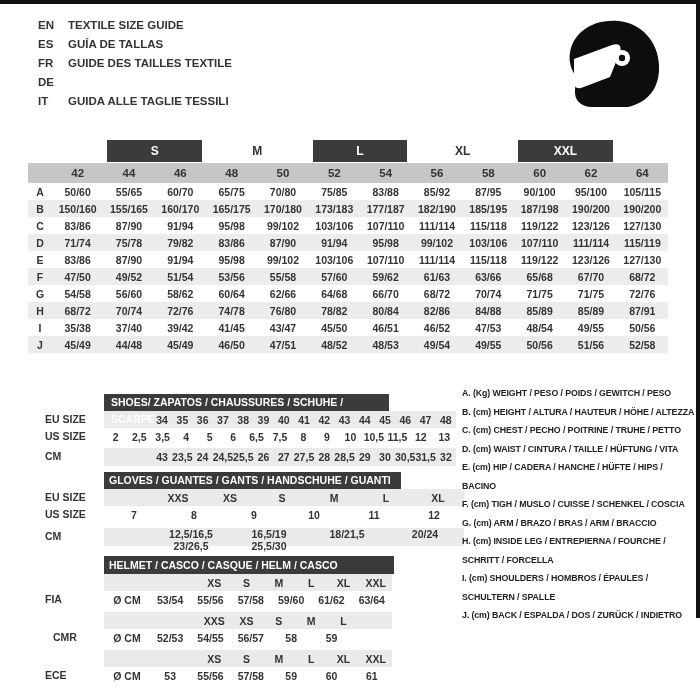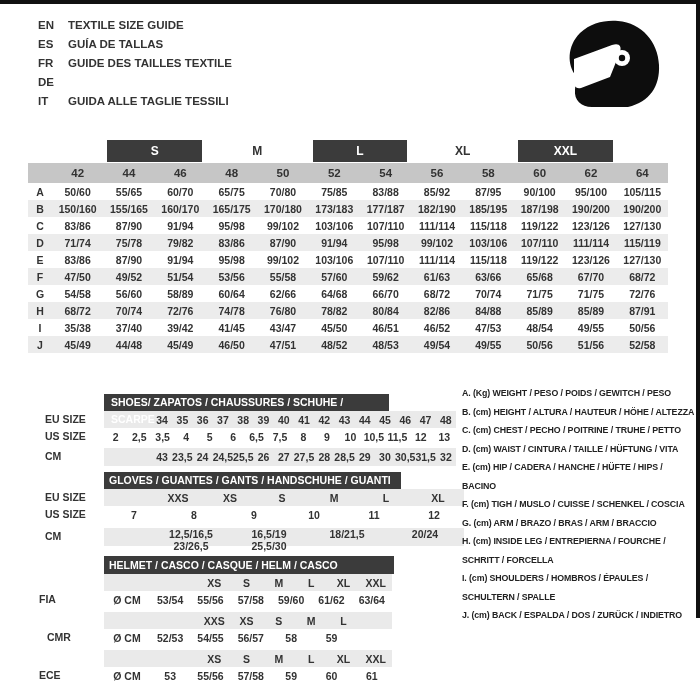--- a/index.html
+++ b/index.html
@@ -39,21 +39,21 @@
 
   .helmet-table{position:absolute;left:104px;top:556px;width:288px;}
   .helmet-title{width:285px;height:18px;line-height:18px;}
   .hrow{display:grid;grid-template-columns:46px repeat(6,1fr);align-items:center;height:17px;text-align:center;font-size:10.5px;}
   .hgap{margin-top:4px;}
 
   .labels-col{position:absolute;font-size:10.5px;}
   .side-label{height:17px;line-height:17px;}
   #shoes-labels{left:45px;top:411px;}
   #gloves-labels{left:45px;top:489px;}
-  .std-labels{position:absolute;left:39px;top:591px;width:50px;height:100px;}
+  .std-labels{position:absolute;left:45px;top:591px;width:50px;height:100px;}
   .std-label{position:absolute;left:0;height:17px;line-height:17px;font-size:10.5px;}
 
   .legend{position:absolute;left:462px;top:384px;width:234px;font-size:8.8px;line-height:18.5px;
           letter-spacing:-0.1px;color:#222;}
 </style>
 </head>
 <body>
 
 <div class="page">
   <div class="top-border"></div>
@@ -198,21 +198,21 @@
         <div>61/63</div>
         <div>63/66</div>
         <div>65/68</div>
         <div>67/70</div>
         <div>68/72</div>
       </div>
       <div class="trow">
         <div>G</div>
         <div>54/58</div>
         <div>56/60</div>
-        <div>58/89</div>
+        <div>58/62</div>
         <div>60/64</div>
         <div>62/66</div>
         <div>64/68</div>
         <div>66/70</div>
         <div>68/72</div>
         <div>70/74</div>
         <div>71/75</div>
         <div>71/75</div>
         <div>72/76</div>
       </div>

